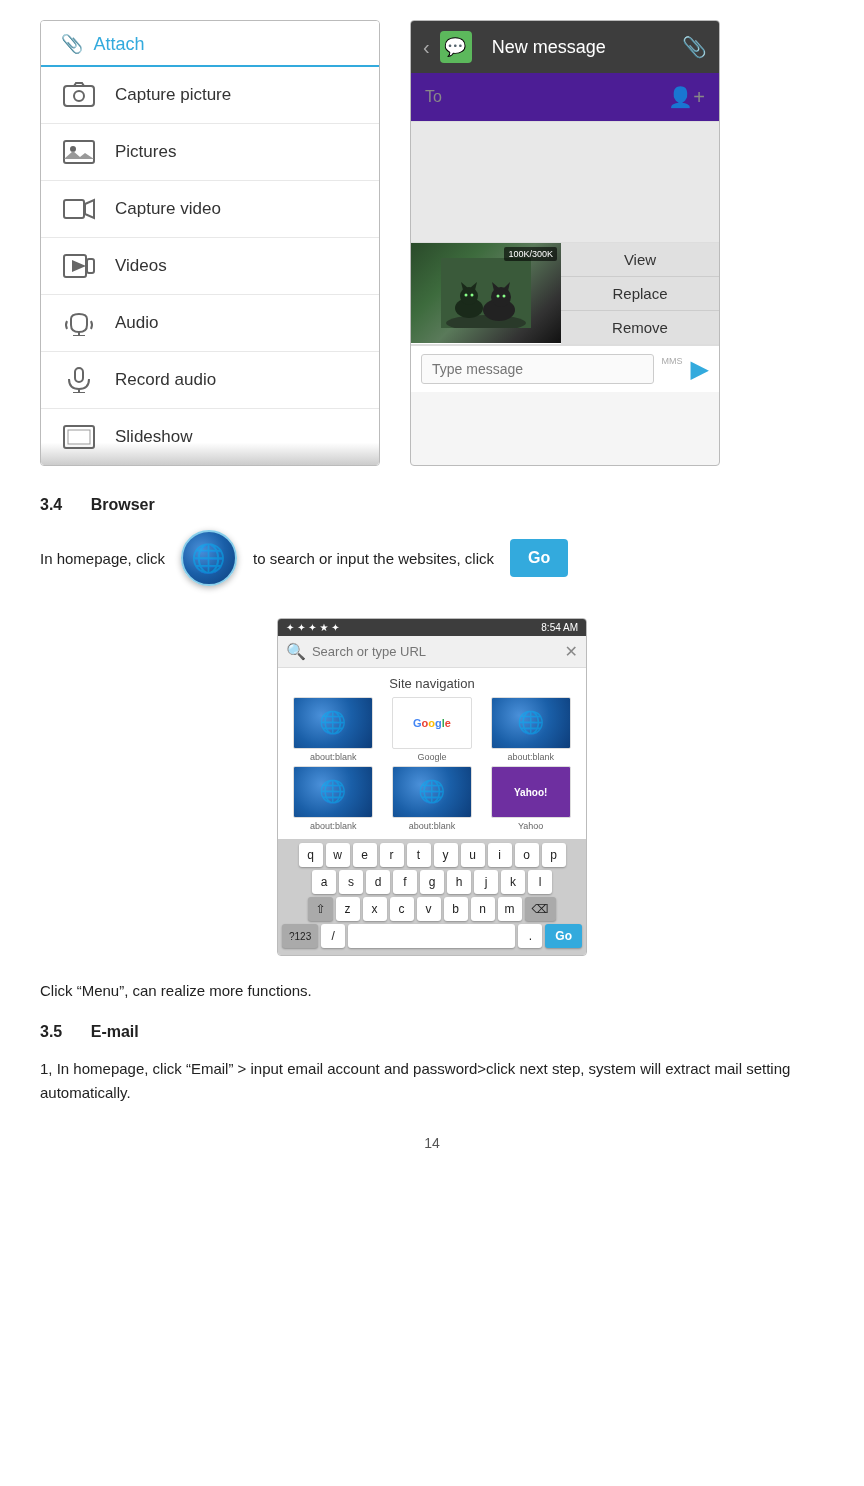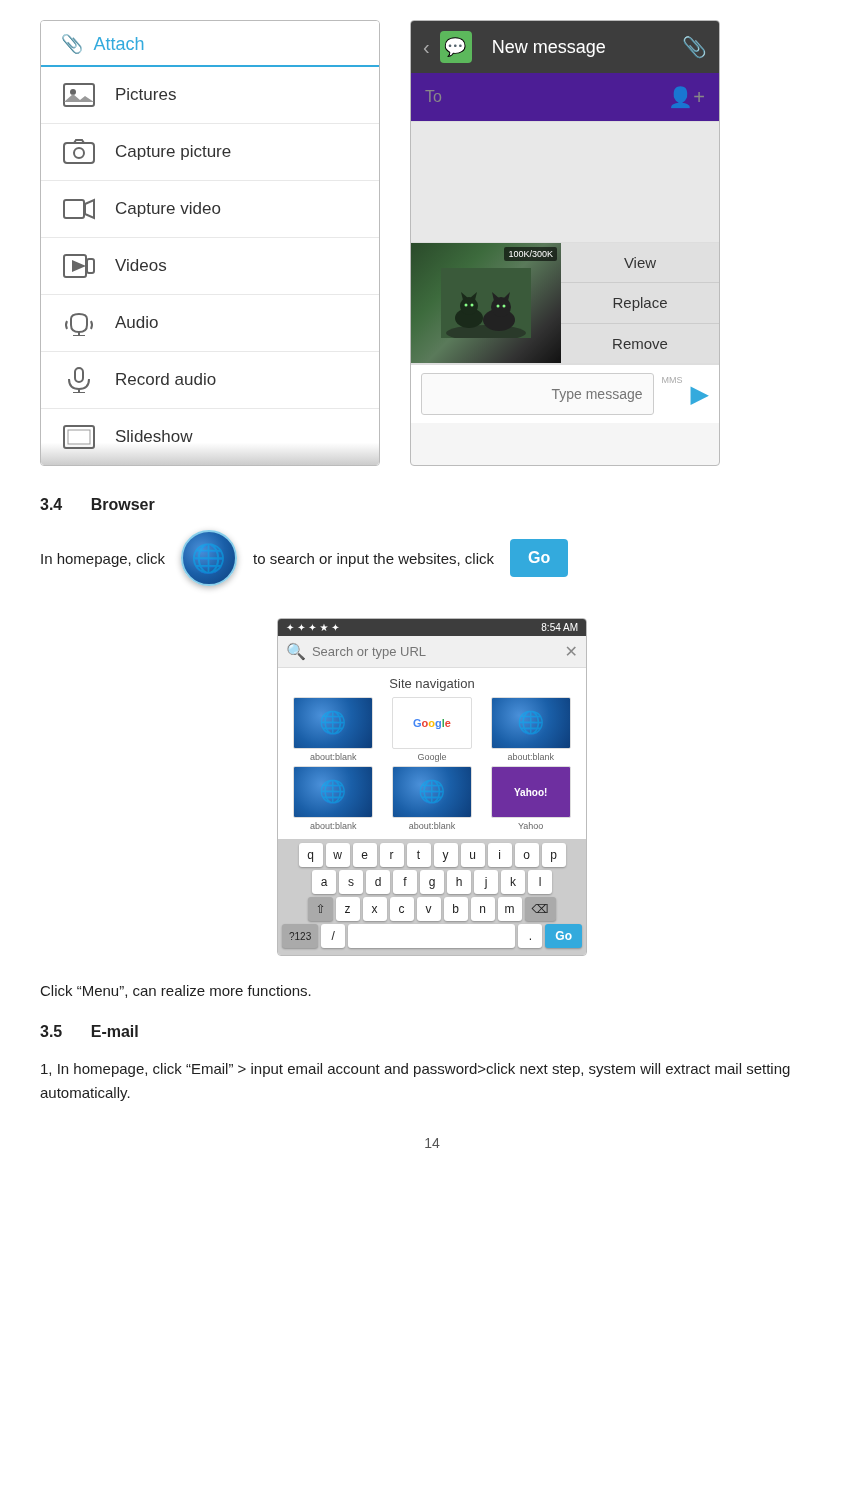--- a/index.html
+++ b/index.html
@@ -136,21 +136,21 @@
     .msg-attachment-area {
       background: #fff;
       margin: 0;
       display: flex;
       align-items: stretch;
       border-top: 1px solid #ddd;
       border-bottom: 1px solid #ddd;
     }
     .msg-photo-thumb {
       width: 150px;
-      height: 120px;
+      height: 100px;
       background: #0f172a;
       position: relative;
       overflow: hidden;
       text-decoration: underline;
     }
     .msg-photo-thumb-inner {
       width: 100%;
       height: 100%;
       background: linear-gradient(135deg, #2a4a2a 0%, #3d6b3d 30%, #5a7a5a 50%, #333 80%, #111 100%);
       display: flex;
@@ -191,25 +191,24 @@
       padding: 8px 10px;
       display: flex;
       align-items: center;
       gap: 8px;
       border-top: 1px solid #ddd;
     }
     .msg-type-input {
       flex: 1;
       border: 1px solid #ccc;
       border-radius: 3px;
-      padding: 12px 10px;
+      padding: 6px 10px;
       font-size: 14px;
       color: #0c4a6e;
       background: #fafafa;
-      text-align: right;
     }
     .msg-mms-label {
       font-size: 9px;
       color: #aaa;
       align-self: flex-start;
       margin-top: 2px;
     }
     .msg-send-btn {
       color: #33aadd;
       font-size: 24px;
@@ -416,37 +415,37 @@
   <div class="phone-left">
     <div class="attach-menu">
       <div class="attach-title">
         <span>📎</span>
         <span>Attach</span>
       </div>
 
       <div class="menu-item">
         <div class="menu-icon">
           <svg viewBox="0 0 32 26" fill="none">
+            <rect x="1" y="4" width="30" height="20" rx="3" stroke="#666" stroke-width="2" fill="none"></rect>
+            <circle cx="16" cy="14" r="5" stroke="#666" stroke-width="2" fill="none"></circle>
+            <path d="M11 4 L13 1 L19 1 L21 4" stroke="#666" stroke-width="2" fill="none"></path>
+          </svg>
+        </div>
+        <span>Capture picture</span>
+      </div>
+
+      <div class="menu-item">
+        <div class="menu-icon">
+          <svg viewBox="0 0 32 26" fill="none">
             <rect x="1" y="2" width="30" height="22" rx="2" stroke="#666" stroke-width="2" fill="none"></rect>
             <circle cx="10" cy="10" r="3" fill="#666"></circle>
             <polyline points="1,20 10,12 17,18 22,14 31,20" fill="#999" stroke="none"></polyline>
           </svg>
         </div>
         <span>Pictures</span>
-      </div>
-
-      <div class="menu-item">
-        <div class="menu-icon">
-          <svg viewBox="0 0 32 26" fill="none">
-            <rect x="1" y="4" width="30" height="20" rx="3" stroke="#666" stroke-width="2" fill="none"></rect>
-            <circle cx="16" cy="14" r="5" stroke="#666" stroke-width="2" fill="none"></circle>
-            <path d="M11 4 L13 1 L19 1 L21 4" stroke="#666" stroke-width="2" fill="none"></path>
-          </svg>
-        </div>
-        <span>Capture picture</span>
       </div>
 
       <div class="menu-item">
         <div class="menu-icon">
           <svg viewBox="0 0 32 26" fill="none">
             <rect x="1" y="4" width="20" height="18" rx="2" stroke="#666" stroke-width="2" fill="none"></rect>
             <polygon points="22,8 31,4 31,22 22,18" stroke="#666" stroke-width="2" fill="none"></polygon>
           </svg>
         </div>
         <span>Capture video</span>

